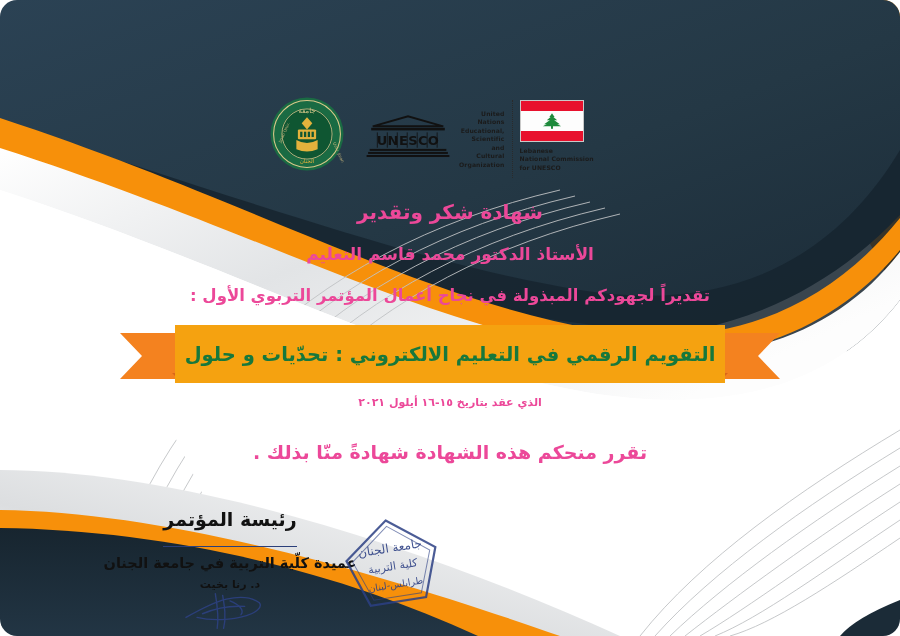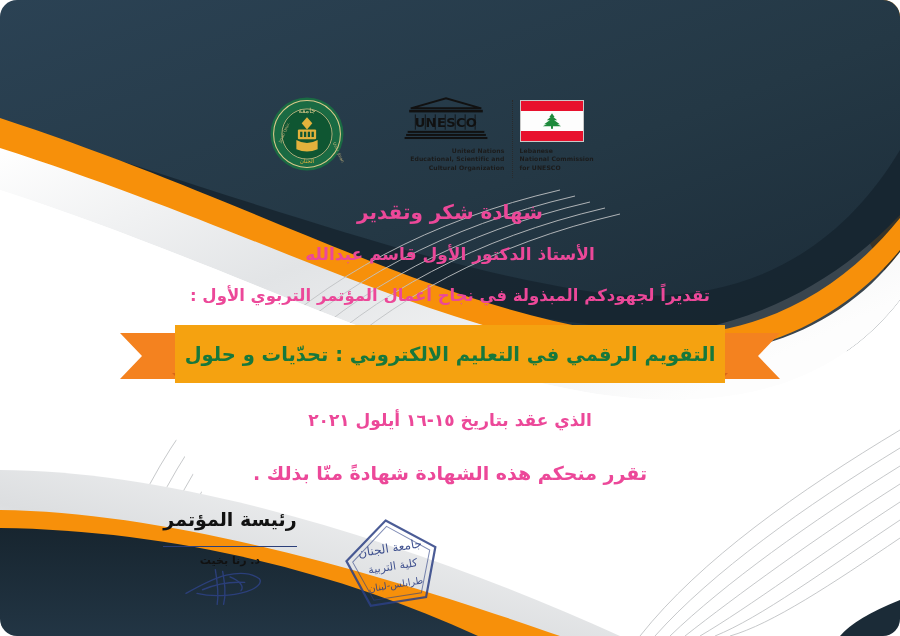--- a/index.html
+++ b/index.html
@@ -24,21 +24,21 @@
   }
 
   
   .logo-row{
     margin-top:96px;
     display:flex;flex-direction:row;align-items:flex-start;
     gap:42px;direction:ltr;
   }
   .logo-seal{width:76px;height:76px;position:relative;}
   .unesco-block{display:flex;flex-direction:row;gap:0;align-items:stretch;}
-  .unesco-col{display:flex;flex-direction:column;align-items:center;width:118px;}
+  .unesco-col{display:flex;flex-direction:row;align-items:center;width:118px;justify-content:flex-end;}
   .unesco-cap{height:46px;display:flex;align-items:flex-end;justify-content:center;}
   .unesco-txt{
     font-size:6.1px;line-height:8.4px;color:#1b1b1b;font-weight:bold;
     text-align:right;width:100%;padding-top:5px;direction:ltr;
     letter-spacing:.1px;
   }
   .dotted-sep{
     width:0;border-left:1px dotted #2a2a2a;margin:4px 7px 0 7px;height:78px;
   }
   .leb-col{display:flex;flex-direction:column;align-items:flex-start;width:112px;}
@@ -55,21 +55,21 @@
   .flag .mid{height:50%;background:#fdfdfd;display:flex;align-items:center;justify-content:center;}
 
   
   .line{
     direction:rtl;text-align:center;color:#ec4899;
     font-weight:bold;white-space:nowrap;
   }
   .l-title{font-size:20px;margin-top:22px;letter-spacing:.2px;}
   .l-name{font-size:17px;margin-top:20px;}
   .l-reason{font-size:16.5px;margin-top:22px;}
-  .l-date{font-size:17px;margin-top:23px;}
+  .l-date{font-size:11px;margin-top:9px;}
   .l-closing{font-size:19px;margin-top:32px;}
 
   
   .ribbon-wrap{
     margin-top:20px;position:relative;width:660px;height:62px;
     display:flex;align-items:center;justify-content:center;
   }
   .ribbon-tail{position:absolute;top:8px;width:58px;height:46px;}
   .ribbon-tail.left{left:0;}
   .ribbon-tail.right{right:0;}
@@ -274,21 +274,21 @@
           <div class="leb-txt">
             <div>Lebanese</div>
             <div>National Commission</div>
             <div>for UNESCO</div>
           </div>
         </div>
       </div>
     </div>
 
     <div class="line l-title">شهادة شكر وتقدير</div>
-    <div class="line l-name">الأستاذ الدكتور الأول قاسم عبدالله</div>
+    <div class="line l-name">الأستاذ الدكتور محمد قاسم التعليم</div>
     <div class="line l-reason">تقديراً لجهودكم المبذولة في نجاح أعمال المؤتمر التربوي الأول :</div>
 
     <div class="ribbon-wrap">
       <svg class="ribbon-tail left" viewBox="0 0 58 46">
         <path d="M0,0 L58,0 L58,46 L0,46 L22,23 Z" fill="#F4821F"></path>
         <path d="M52,40 L58,46 L58,40 Z" fill="#D9661A"></path>
       </svg>
       <svg class="ribbon-tail right" viewBox="0 0 58 46">
         <path d="M58,0 L0,0 L0,46 L58,46 L36,23 Z" fill="#F4821F"></path>
         <path d="M6,40 L0,46 L0,40 Z" fill="#D9661A"></path>
@@ -297,20 +297,21 @@
         <span class="ribbon-text">التقويم الرقمي في التعليم الالكتروني : تحدّيات و حلول</span>
       </div>
     </div>
 
     <div class="line l-date">الذي عقد بتاريخ ١٥-١٦ أيلول ٢٠٢١</div>
     <div class="line l-closing">تقرر منحكم هذه الشهادة شهادةً منّا بذلك .</div>
   </div>
 
   <div class="sig-block">
     <div><span class="sig-role">رئيسة المؤتمر</span></div>
+    <div class="sig-dept">عميدة كلّية التربية في جامعة الجنان</div>
     <div class="sig-name">د. رنا بخيت</div>
     <div class="sig-mark">
       <svg viewBox="0 0 120 46" width="110" height="44">
         <g fill="none" stroke="#2b3f7a" stroke-width="1.5" stroke-linecap="round">
           <path d="M12,30 C26,22 40,14 56,10 C70,7 84,8 92,14"></path>
           <path d="M92,14 C96,19 88,25 78,28 C62,33 40,34 24,30"></path>
           <path d="M44,4 C46,16 48,30 46,42"></path>
           <path d="M52,6 C54,18 56,30 53,42"></path>
           <path d="M30,26 C44,20 60,17 76,18"></path>
           <path d="M60,12 C70,16 76,22 72,27"></path>

